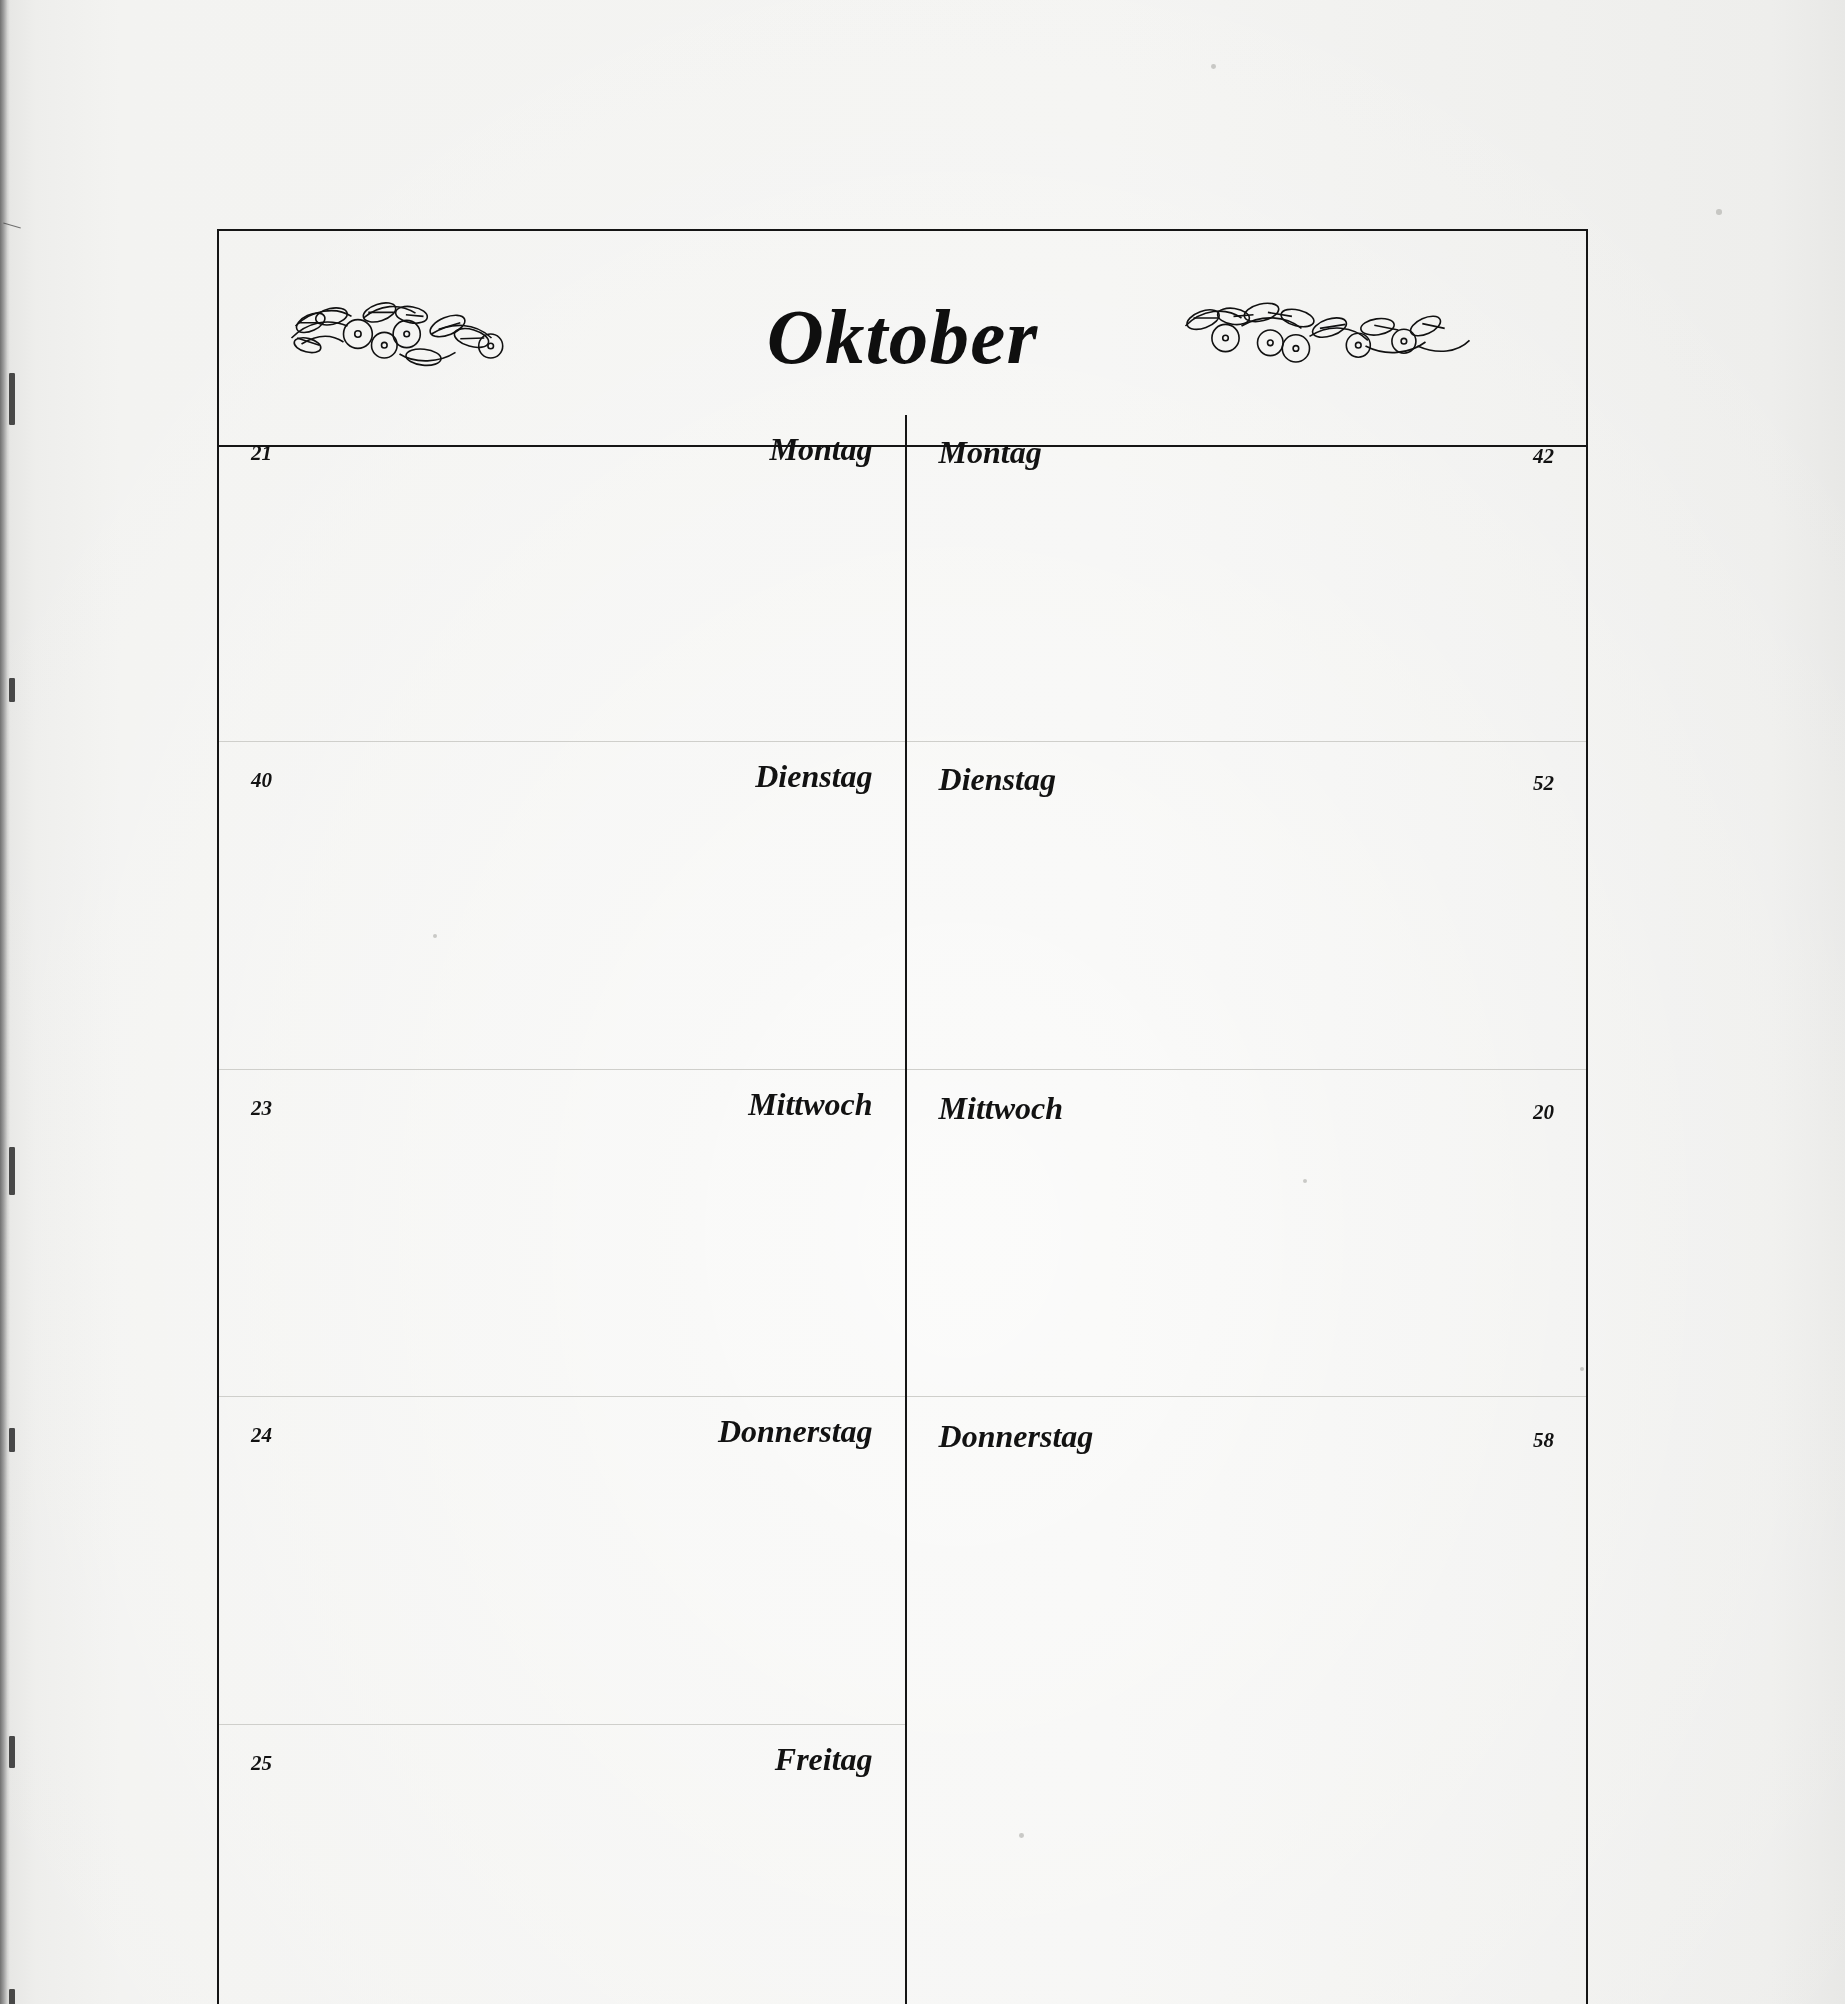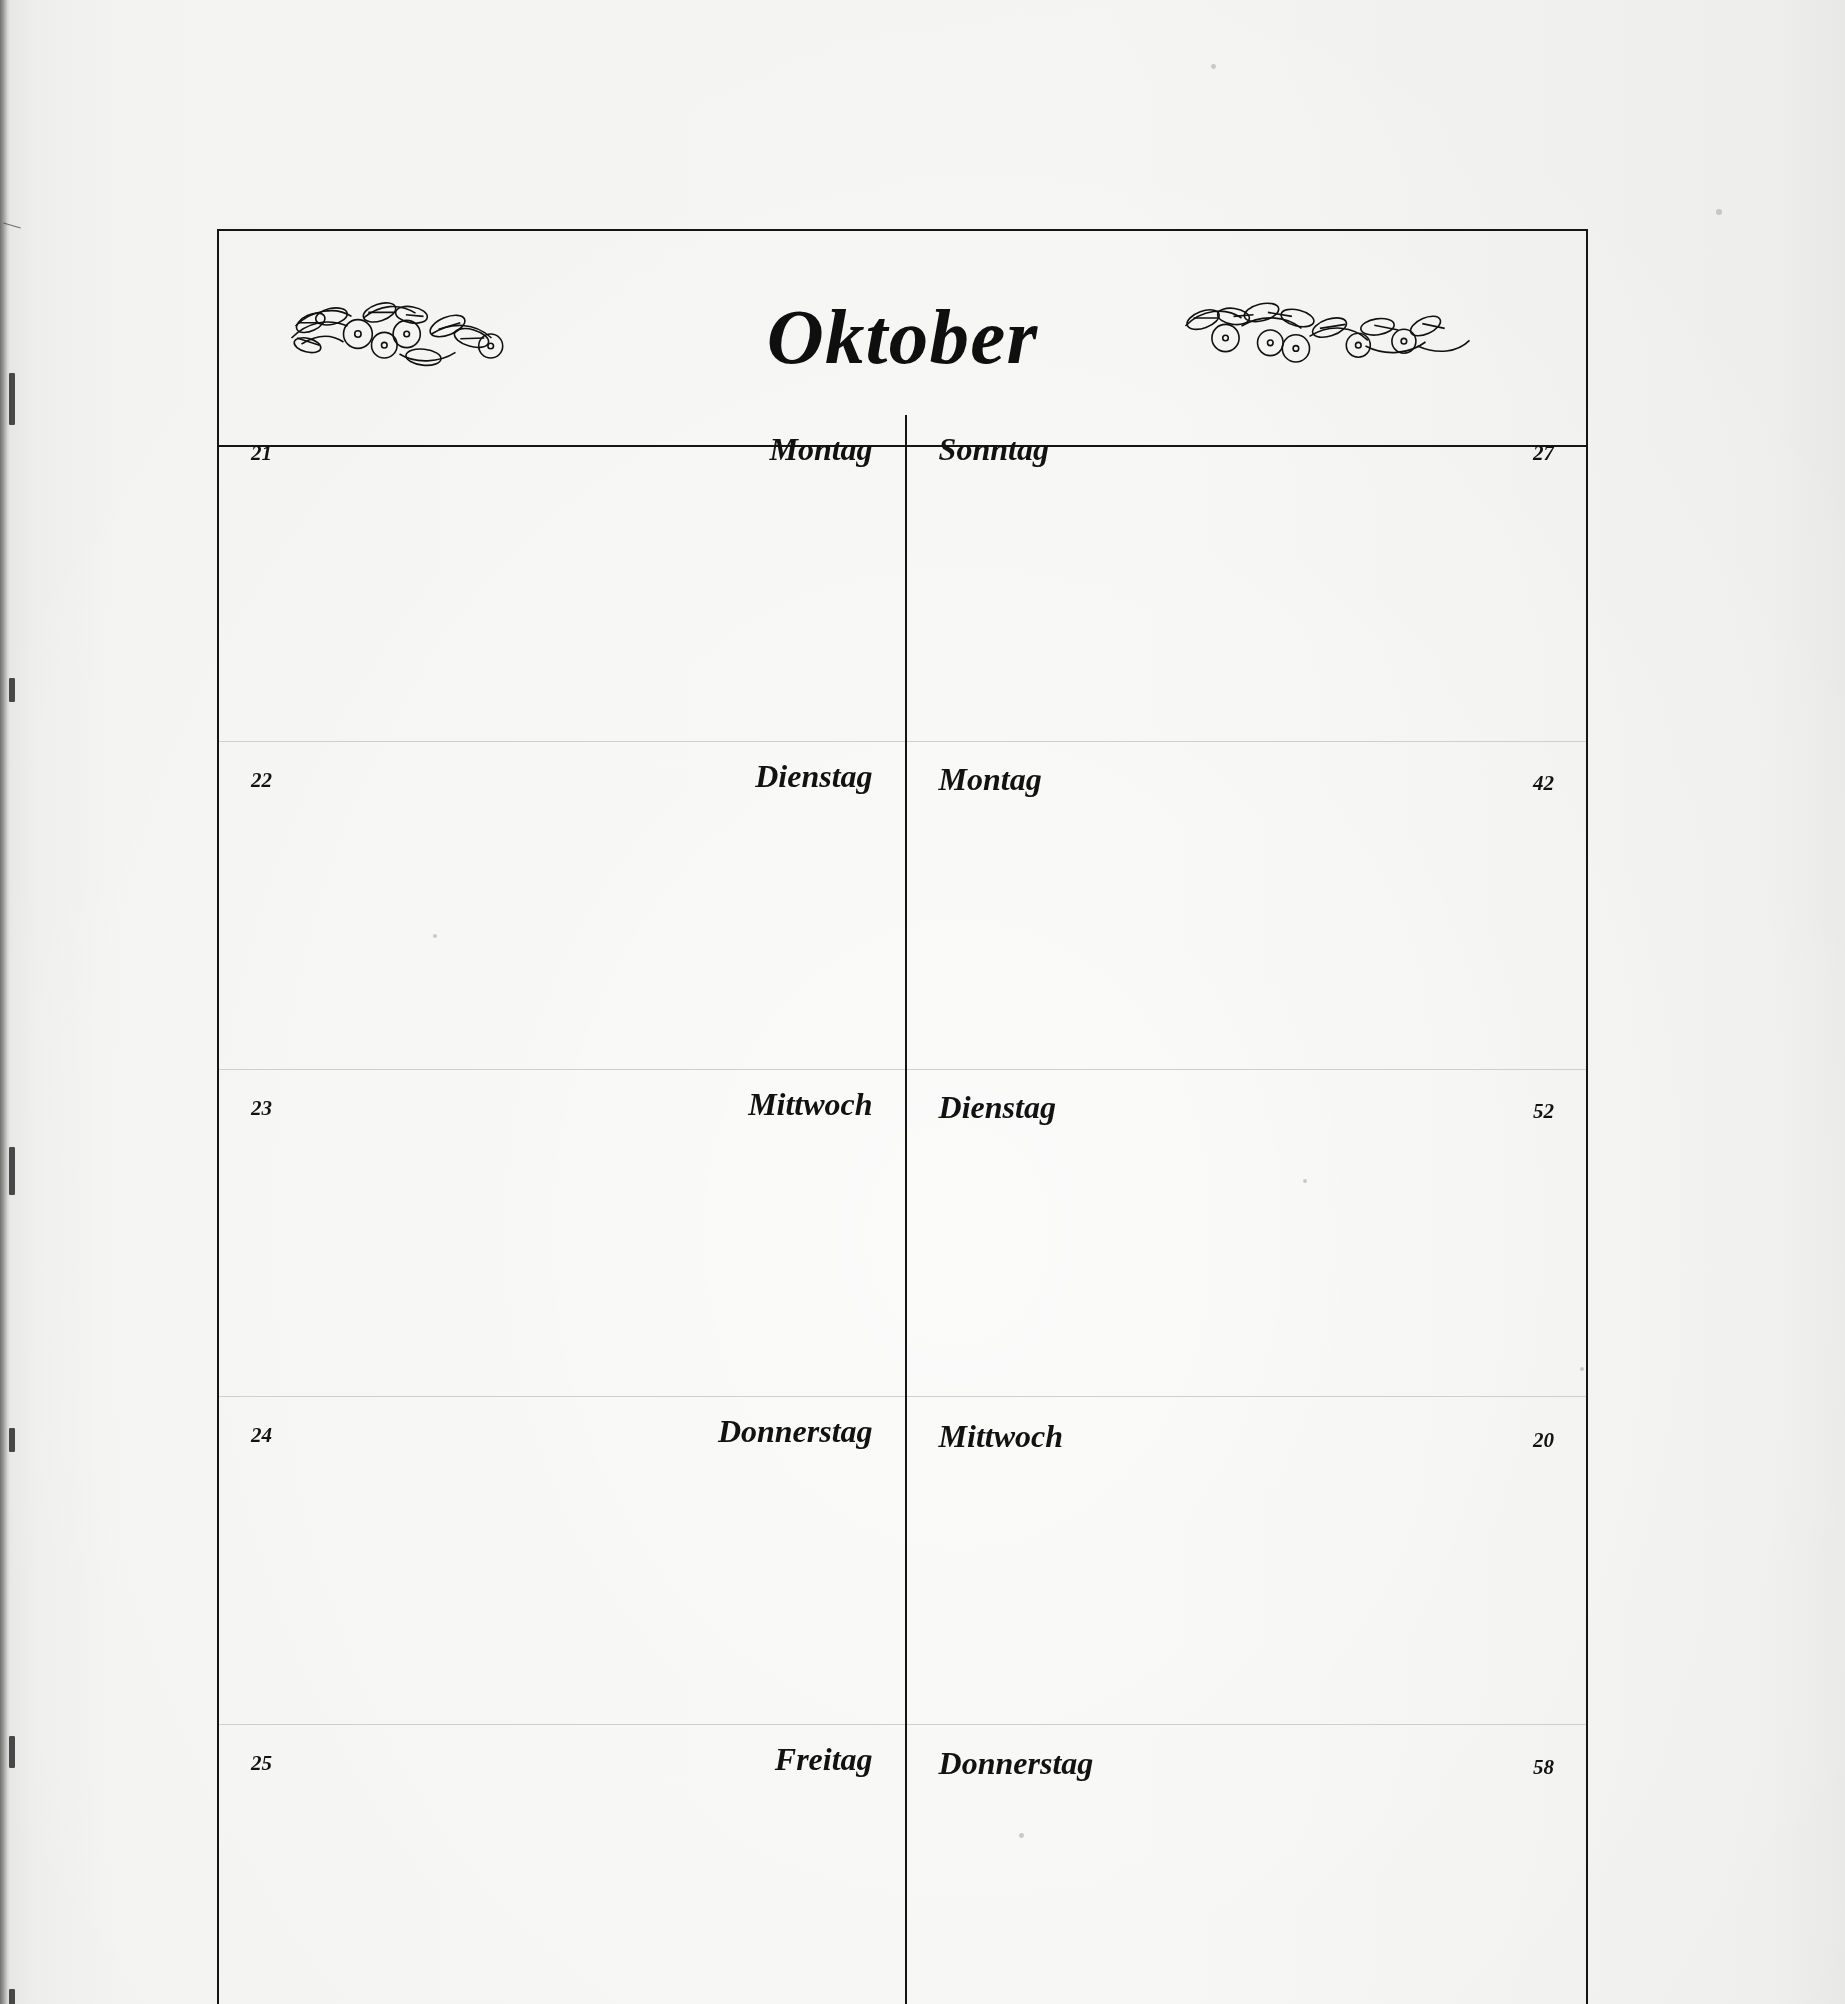--- a/index.html
+++ b/index.html
@@ -293,21 +293,21 @@
 
       <div class="day-row r0">
         <div class="day-inner">
           <span class="daynum">21</span>
           <span class="dayname">Montag</span>
         </div>
       </div>
 
       <div class="day-row r1">
         <div class="day-inner">
-          <span class="daynum">22</span>
+          <span class="daynum">40</span>
           <span class="dayname">Dienstag</span>
         </div>
       </div>
 
       <div class="day-row r2">
         <div class="day-inner">
           <span class="daynum">23</span>
           <span class="dayname">Mittwoch</span>
         </div>
       </div>
@@ -323,26 +323,20 @@
         <div class="day-inner">
           <span class="daynum">25</span>
           <span class="dayname">Freitag</span>
         </div>
       </div>
 
     </div>
 
     <div class="col right">
 
-      <div class="day-row r0">
-        <div class="day-inner">
-          <span class="dayname">Sonntag</span>
-          <span class="daynum">27</span>
-        </div>
-      </div>
 
       <div class="day-row r1">
         <div class="day-inner">
           <span class="dayname">Montag</span>
           <span class="daynum">42</span>
         </div>
       </div>
 
       <div class="day-row r2">
         <div class="day-inner">

